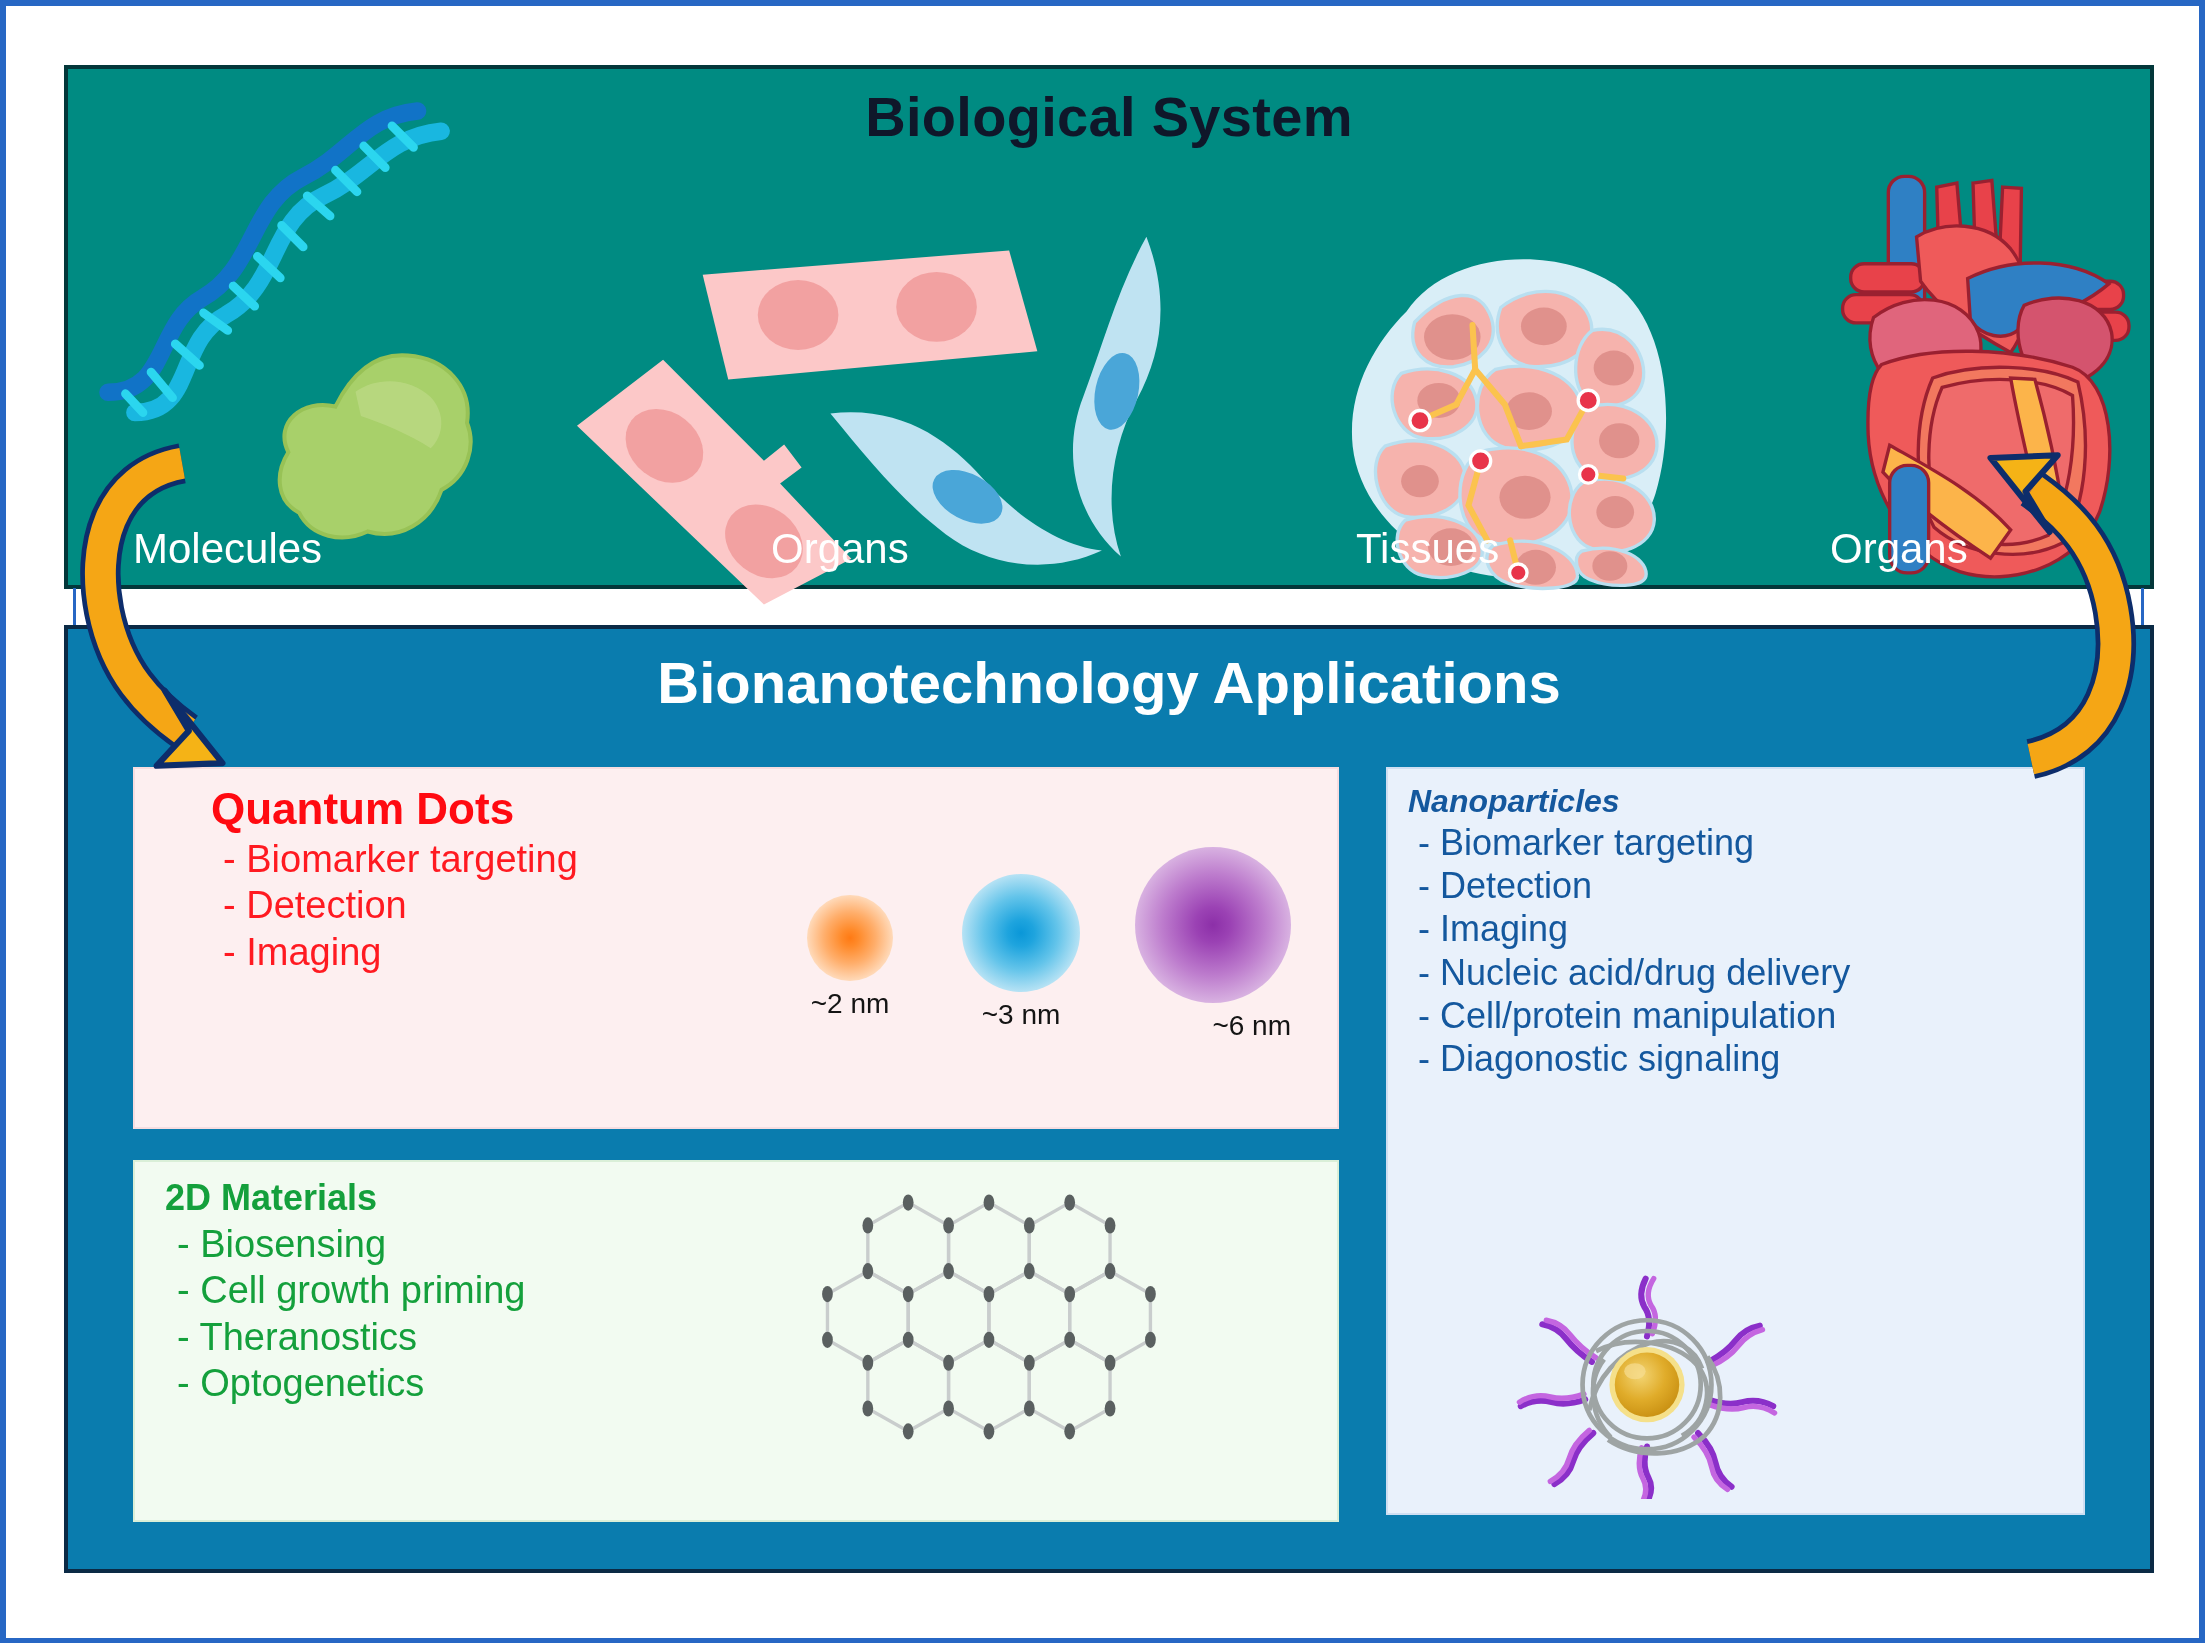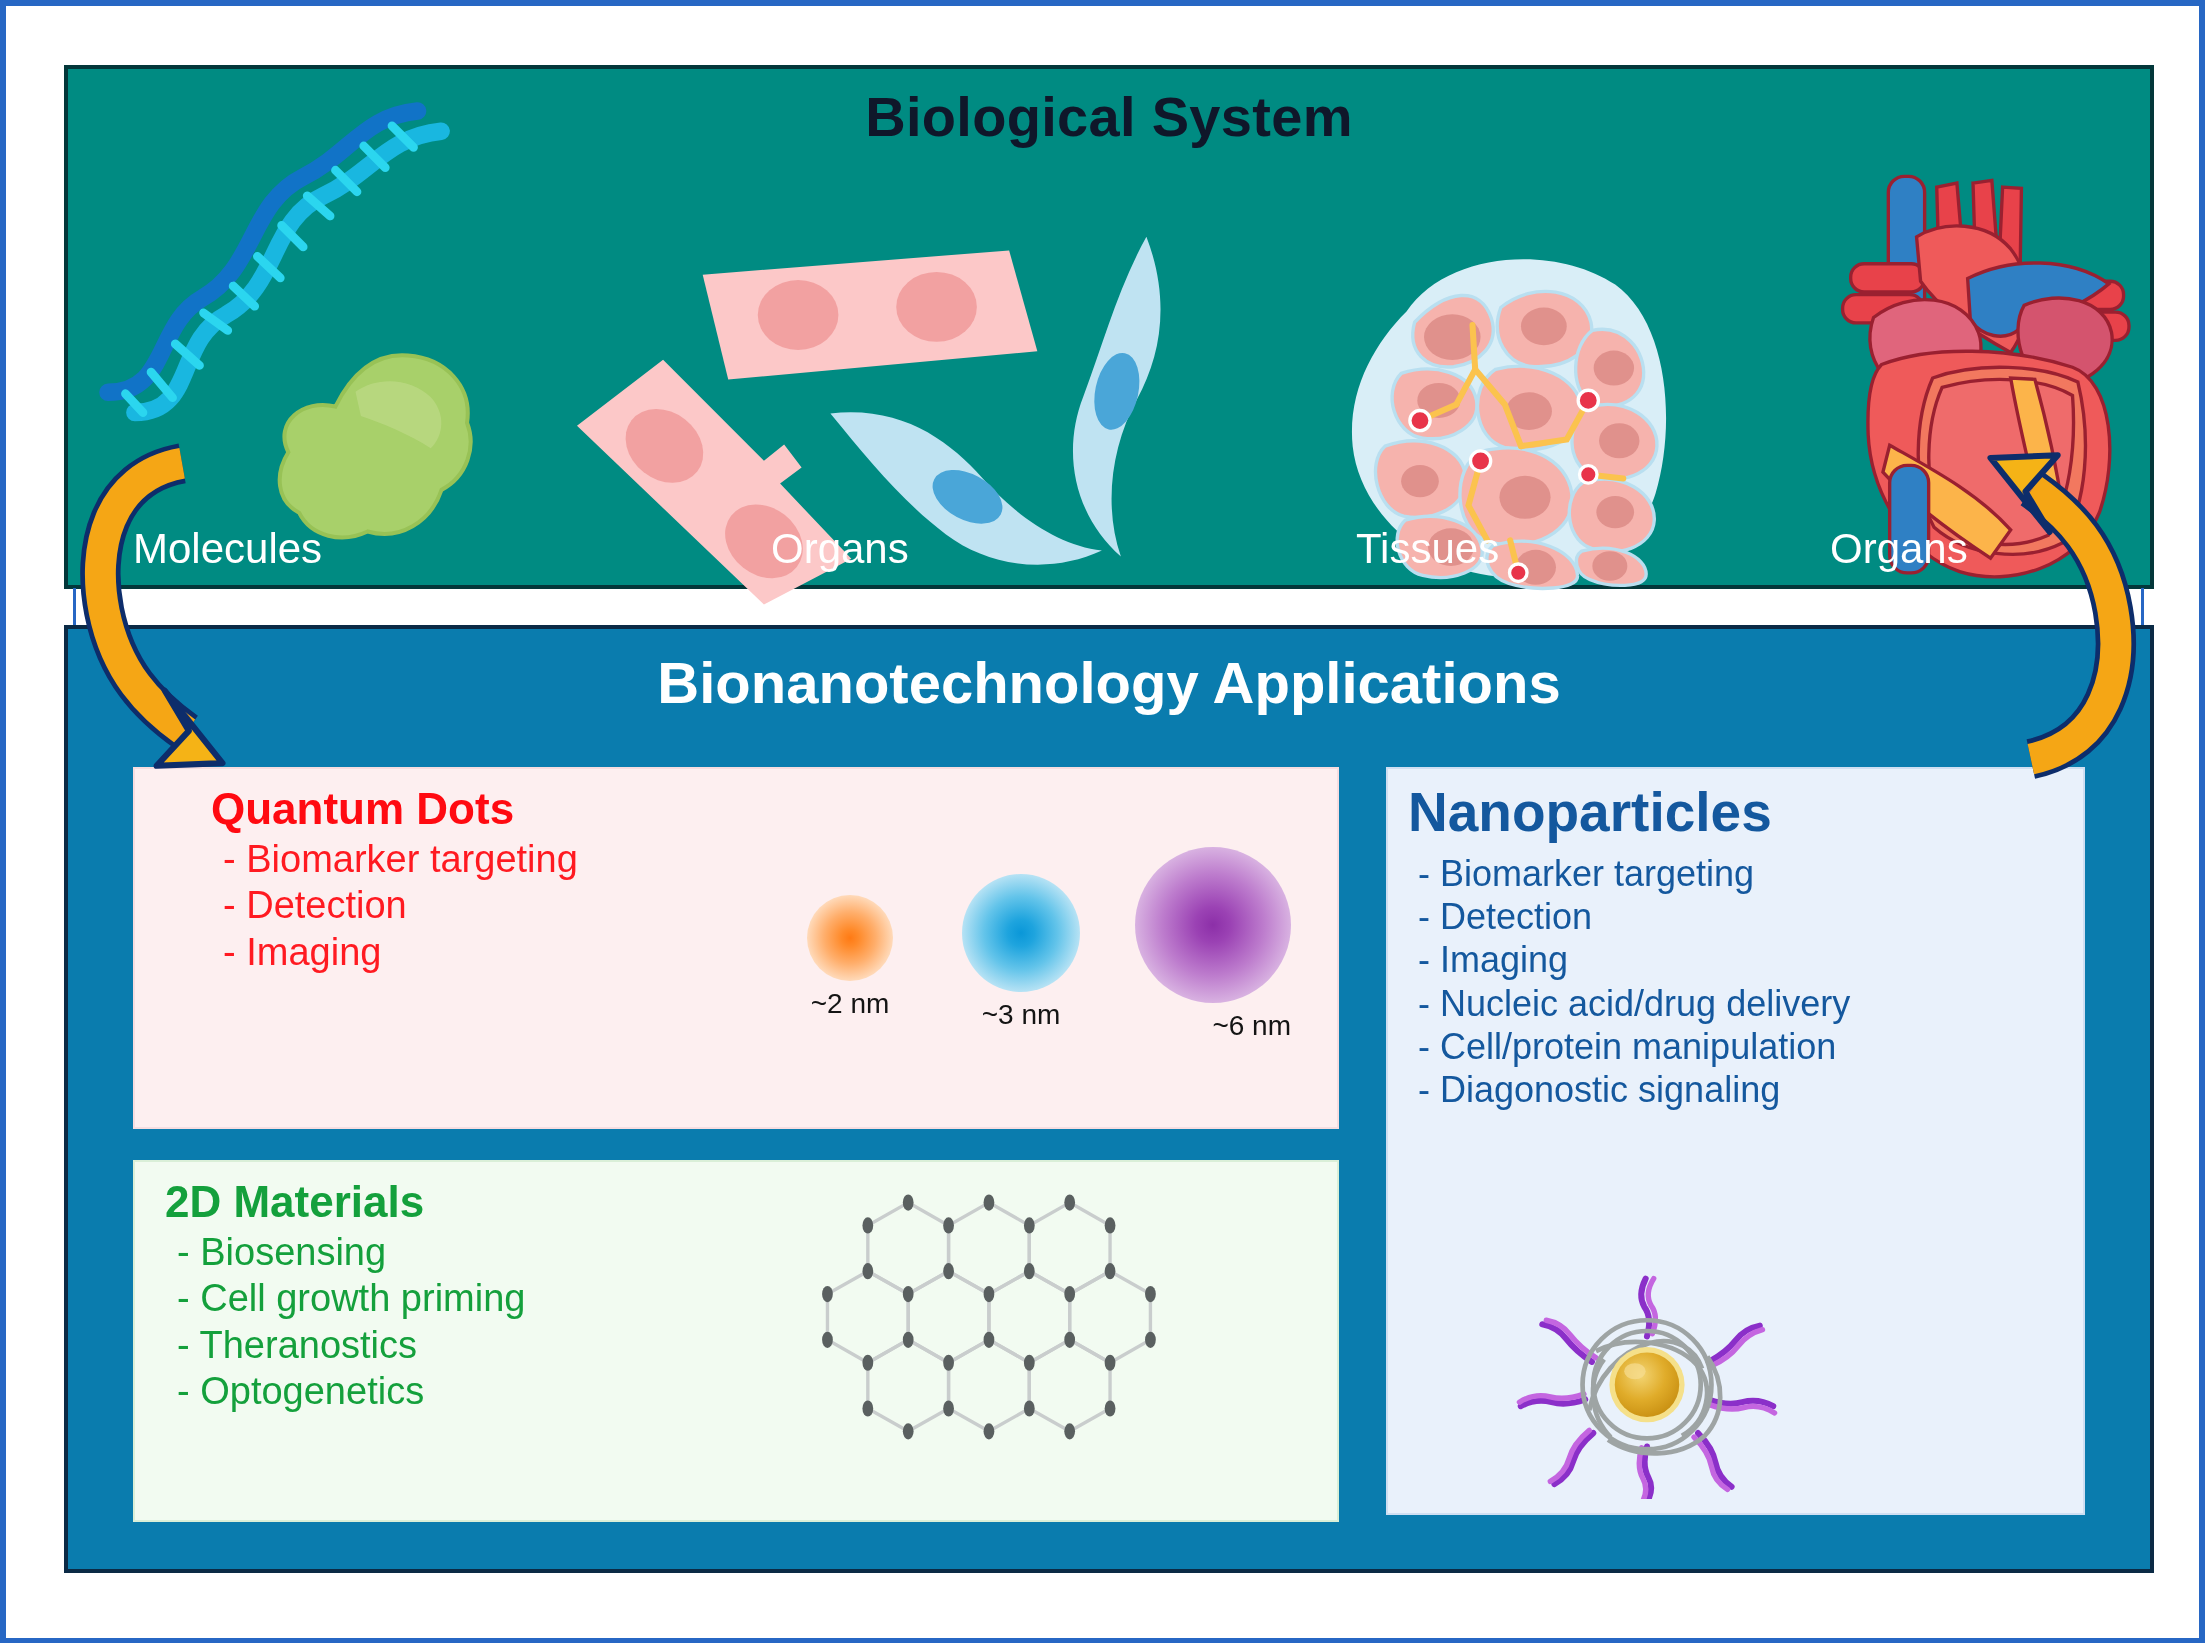--- a/index.html
+++ b/index.html
@@ -32,26 +32,26 @@
   .bullets{list-style:none;margin:0;padding:0;}
   .bullets li{white-space:nowrap;}
 
   #card-qd{left:65px;top:138px;width:1206px;height:362px;background:#fdeff0;
            border:2.7px solid #f6dde0;padding-left:46px;}
   #card-qd .card-title{color:#ff0a11;font-size:44px;margin:17.5px 0 0 30px;}
   #card-qd .bullets{margin:5.4px 0 0 42px;color:#ff1a21;font-size:38px;line-height:1.22;}
 
   #card-2d{left:65px;top:531px;width:1206px;height:362px;background:#f2fbf1;
            border:2.7px solid #daefd8;}
-  #card-2d .card-title{color:#14a03c;font-size:44px;margin:17.5px 0 0 30px;}
+  #card-2d .card-title{color:#14a03c;font-size:36px;margin:17.5px 0 0 30px;}
   #card-2d .bullets{margin:5.4px 0 0 42px;color:#14a03c;font-size:38px;line-height:1.22;}
 
   #card-np{left:1318px;top:138px;width:699px;height:748px;background:#e9f1fb;
            border:2.7px solid #cfdff2;}
-  #card-np .card-title{color:#14589e;font-size:55px;margin:16px 0 12px 20px;}
+  #card-np .card-title{color:#14589e;font-size:32px;margin:16px 0 4px 20px;font-style:italic;}
   #card-np .bullets{margin:4px 0 0 30px;color:#14589e;font-size:36px;line-height:1.20;}
   #card-np .bullets li{white-space:normal;}
 
   
   .qd-row{position:absolute;left:672px;top:47px;width:498px;height:296px;}
   .qd-item{position:absolute;text-align:center;}
   .qd-blob{border-radius:50%;margin:0 auto;}
   .qd-cap{font-size:28px;color:#141414;margin-top:6.7px;white-space:nowrap;}
 
   .qd1{left:0;top:79px;}   .qd1 .qd-blob{width:86px;height:86px;

